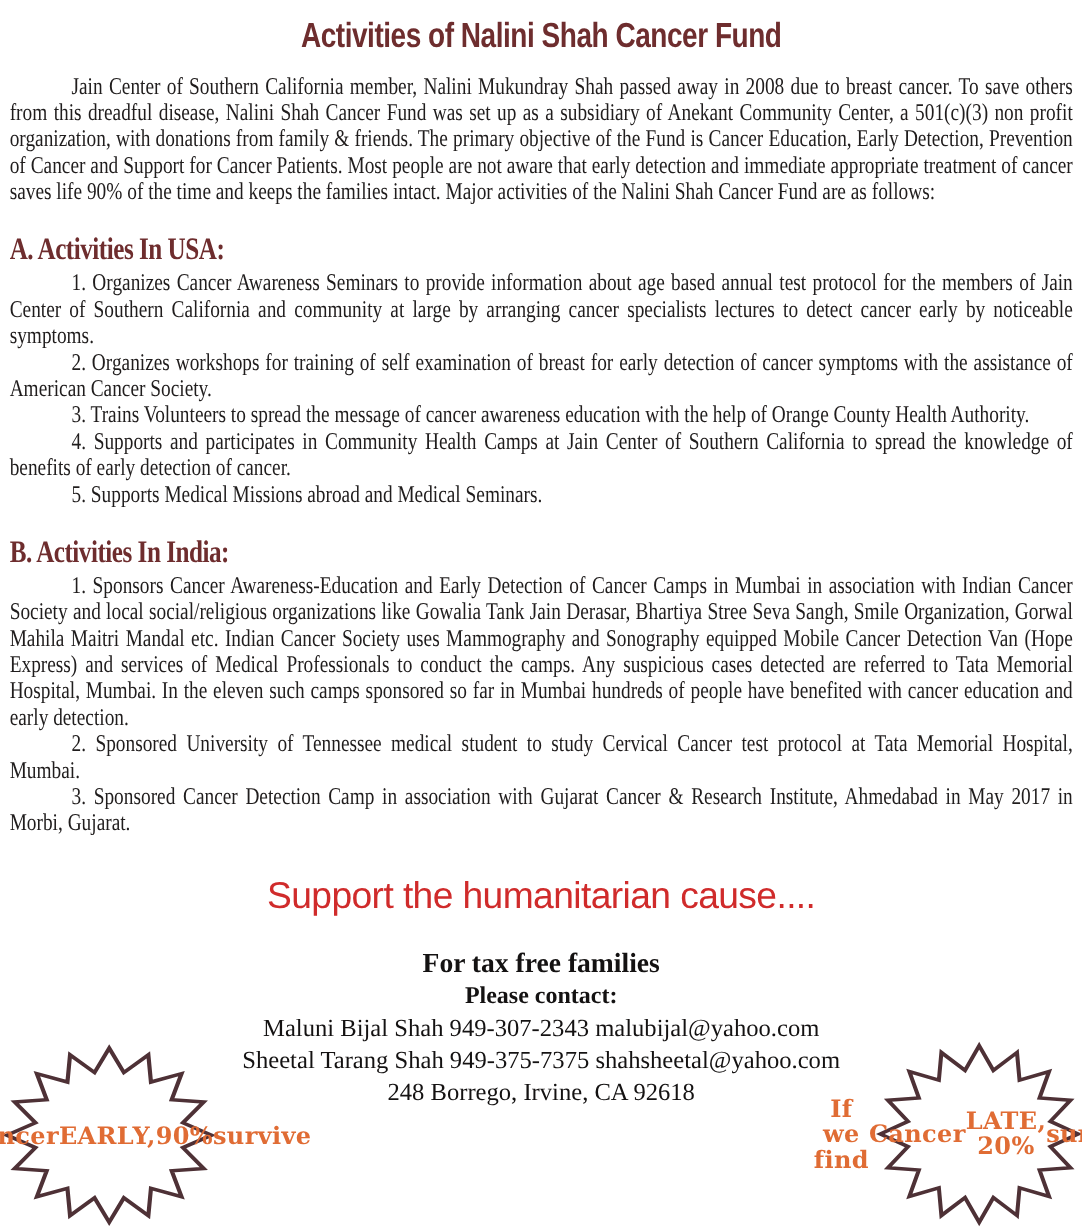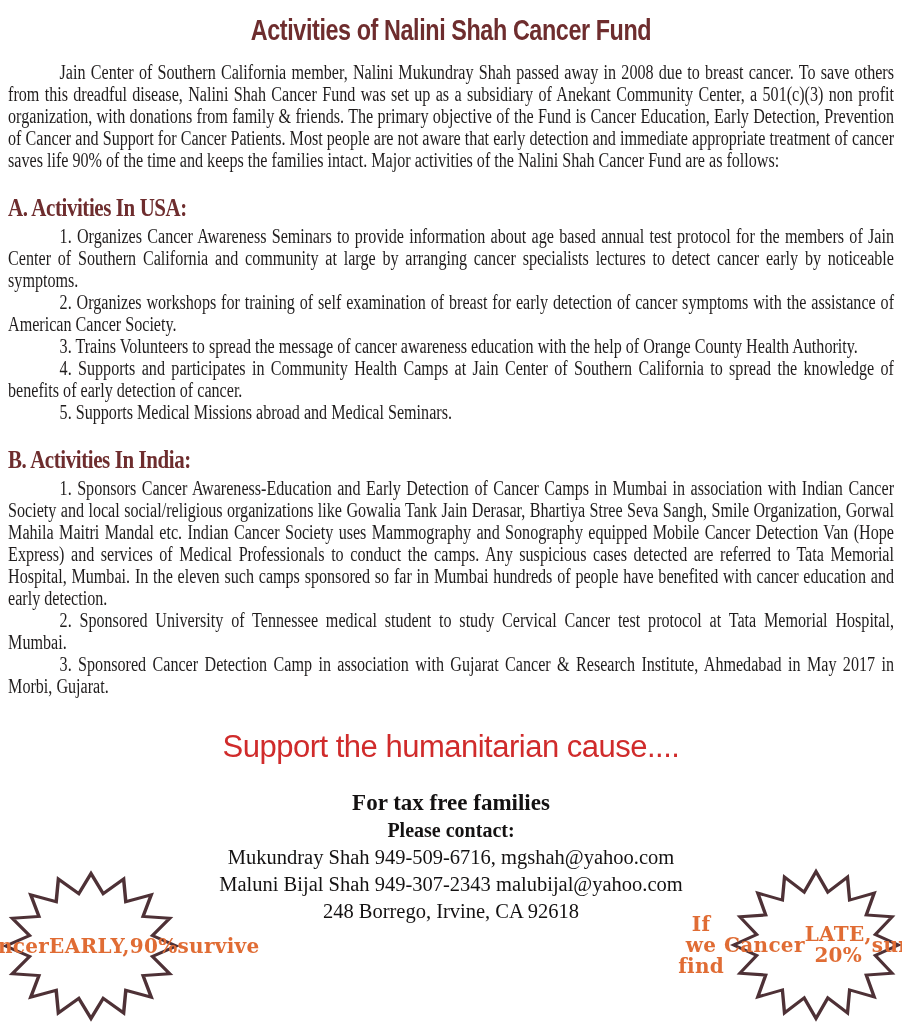--- a/index.html
+++ b/index.html
@@ -110,22 +110,22 @@
     <p class="body-par">3. Sponsored Cancer Detection Camp in association with Gujarat Cancer &amp; Research Institute, Ahmedabad in May 2017 in Morbi, Gujarat.</p>
   </div>
 
 </div>
 
 <div class="tagline">Support the humanitarian cause....</div>
 
 <div class="donation">
   <div class="don-heading">For tax free families</div>
   <div class="contact-label">Please contact:</div>
-  <div class="contact-line">Mukundray Shah 949-509-6716, mgshah@yahoo.com</div>
   <div class="contact-line">Maluni Bijal Shah 949-307-2343 malubijal@yahoo.com</div>
+  <div class="contact-line">Sheetal Tarang Shah 949-375-7375 shahsheetal@yahoo.com</div>
   <div class="contact-line">248 Borrego, Irvine, CA 92618</div>
 </div>
 
 <div class="badge badge-left">
   <svg viewBox="0 0 100 100" preserveAspectRatio="none">
     <polygon points="50.00,1.00 57.02,14.69 68.75,4.73 70.00,20.07 84.65,15.35 79.93,30.00 95.27,31.25 85.31,42.98 99.00,50.00 85.31,57.02 95.27,68.75 79.93,70.00 84.65,84.65 70.00,79.93 68.75,95.27 57.02,85.31 50.00,99.00 42.98,85.31 31.25,95.27 30.00,79.93 15.35,84.65 20.07,70.00 4.73,68.75 14.69,57.02 1.00,50.00 14.69,42.98 4.73,31.25 20.07,30.00 15.35,15.35 30.00,20.07 31.25,4.73 42.98,14.69"></polygon>
   </svg>
   <div class="badge-text">
     <span>If we find</span>
     <span>Cancer</span>

